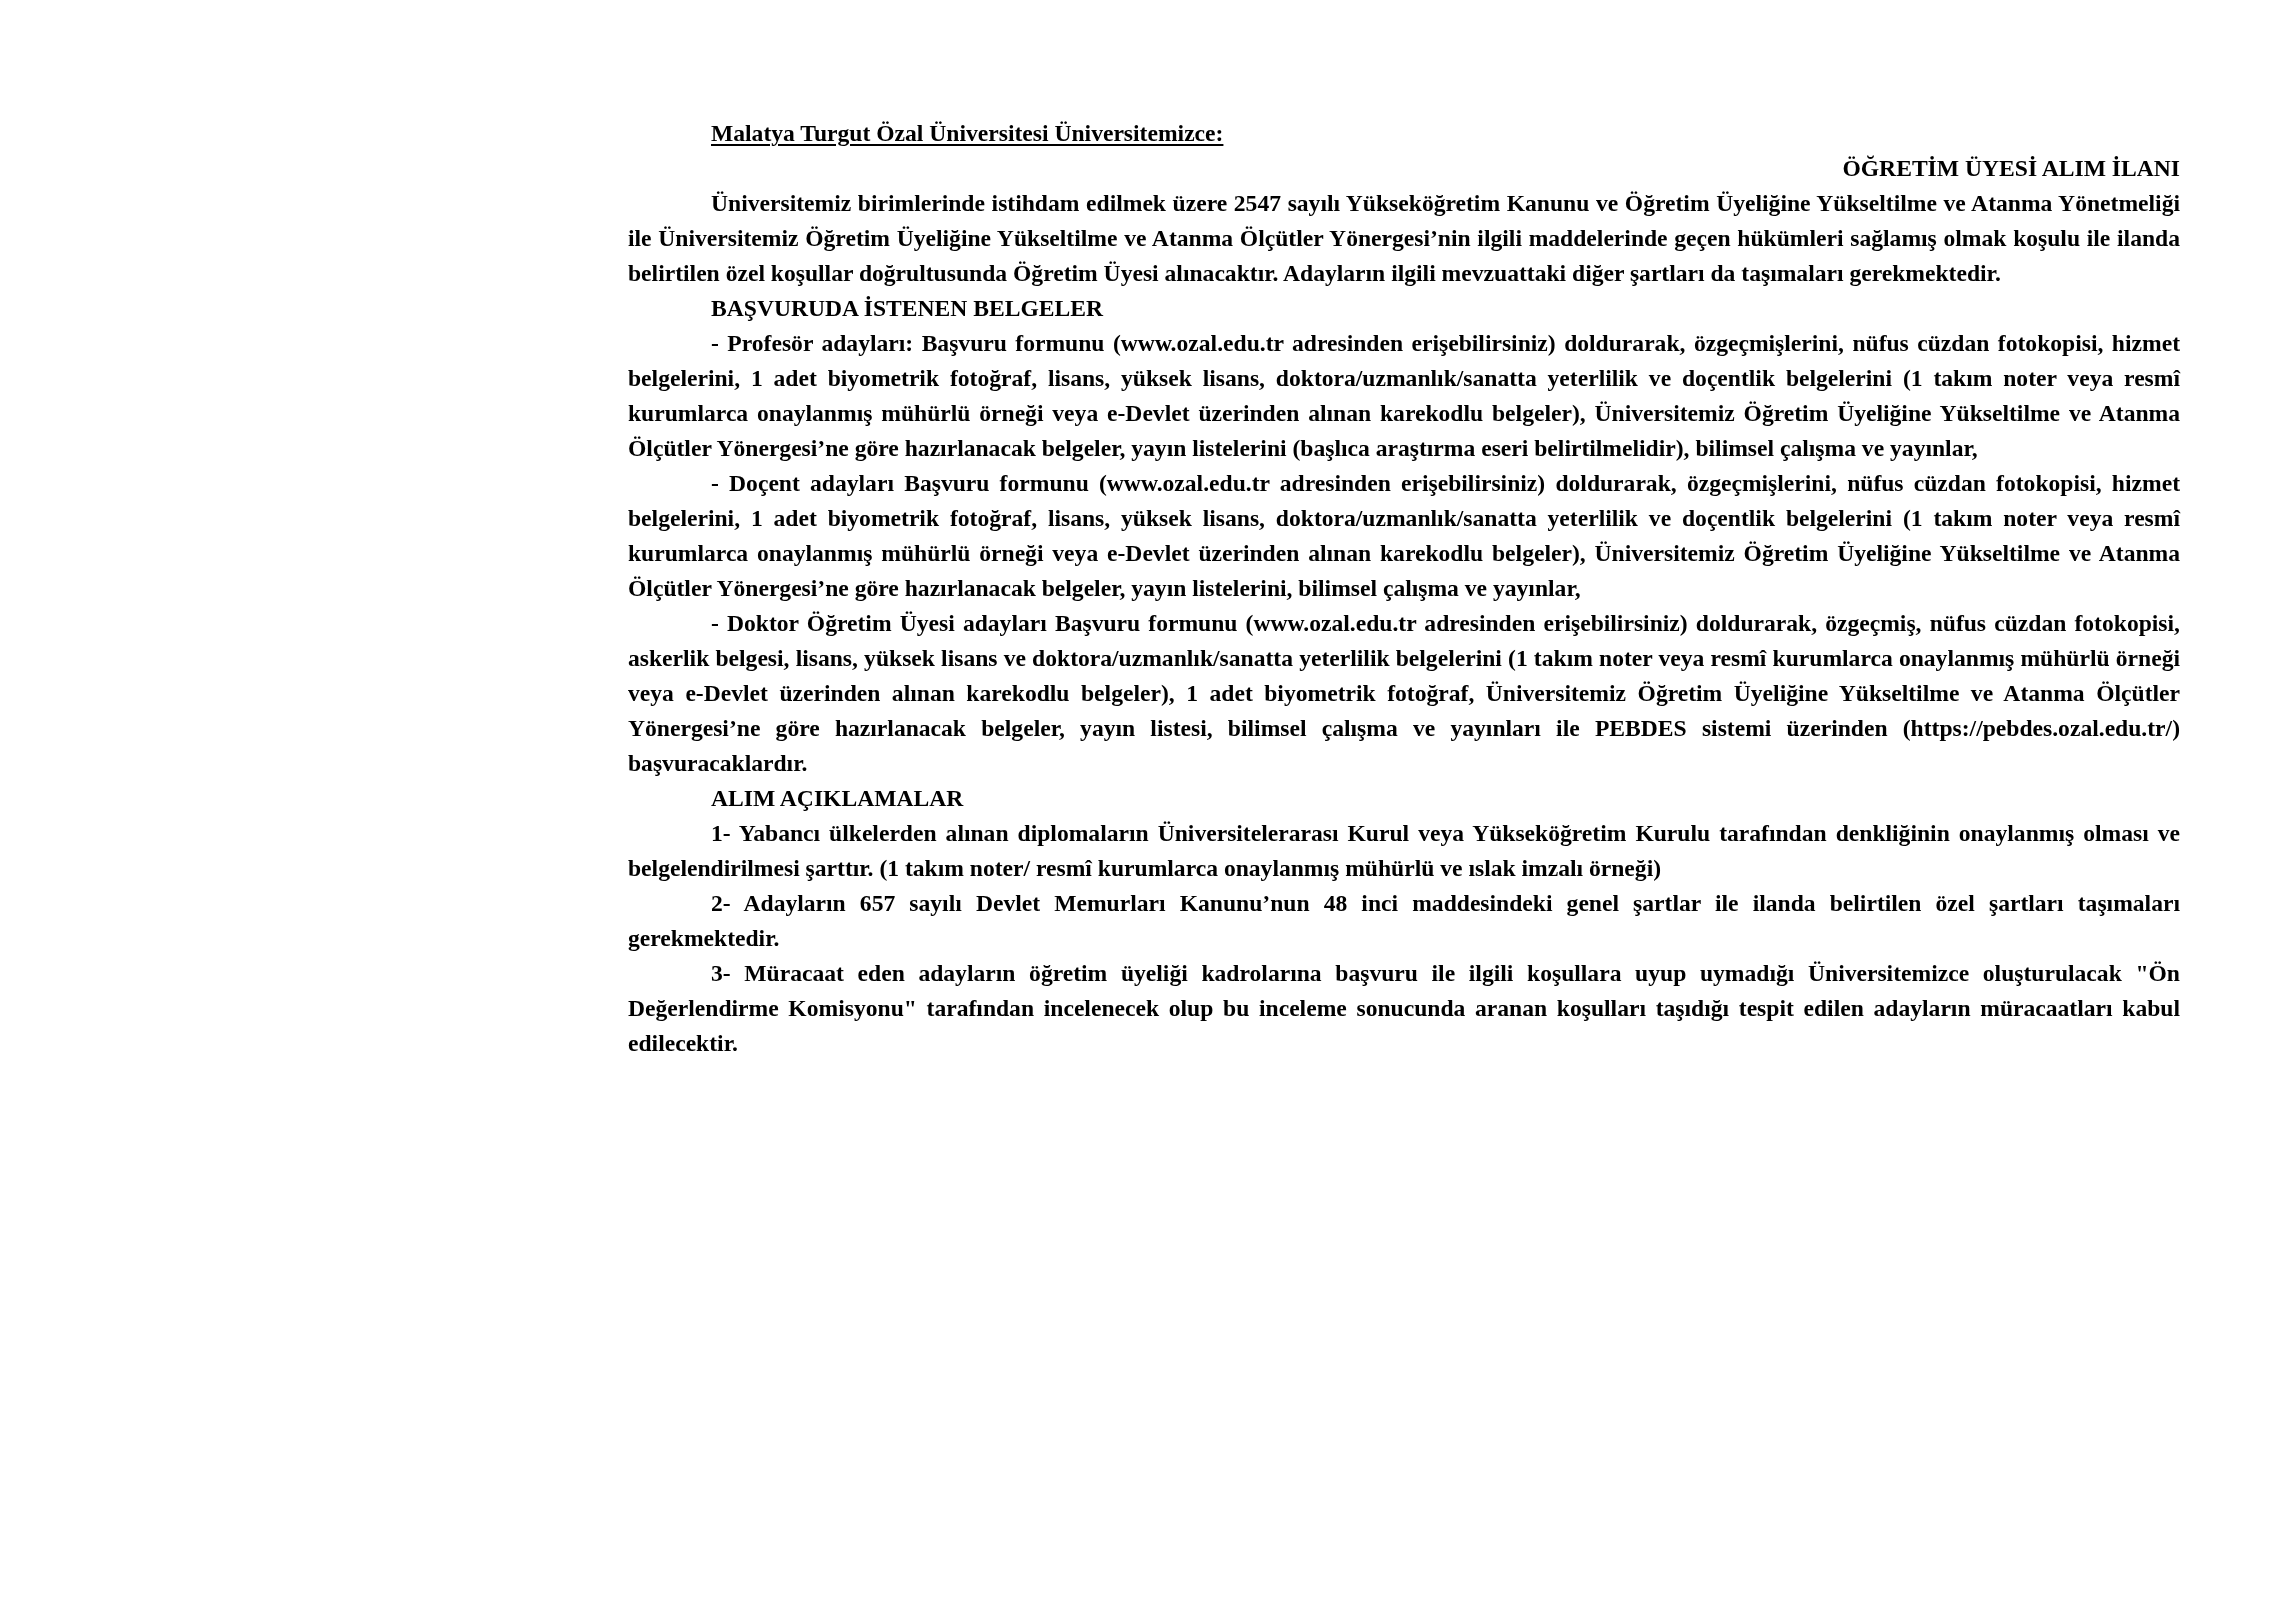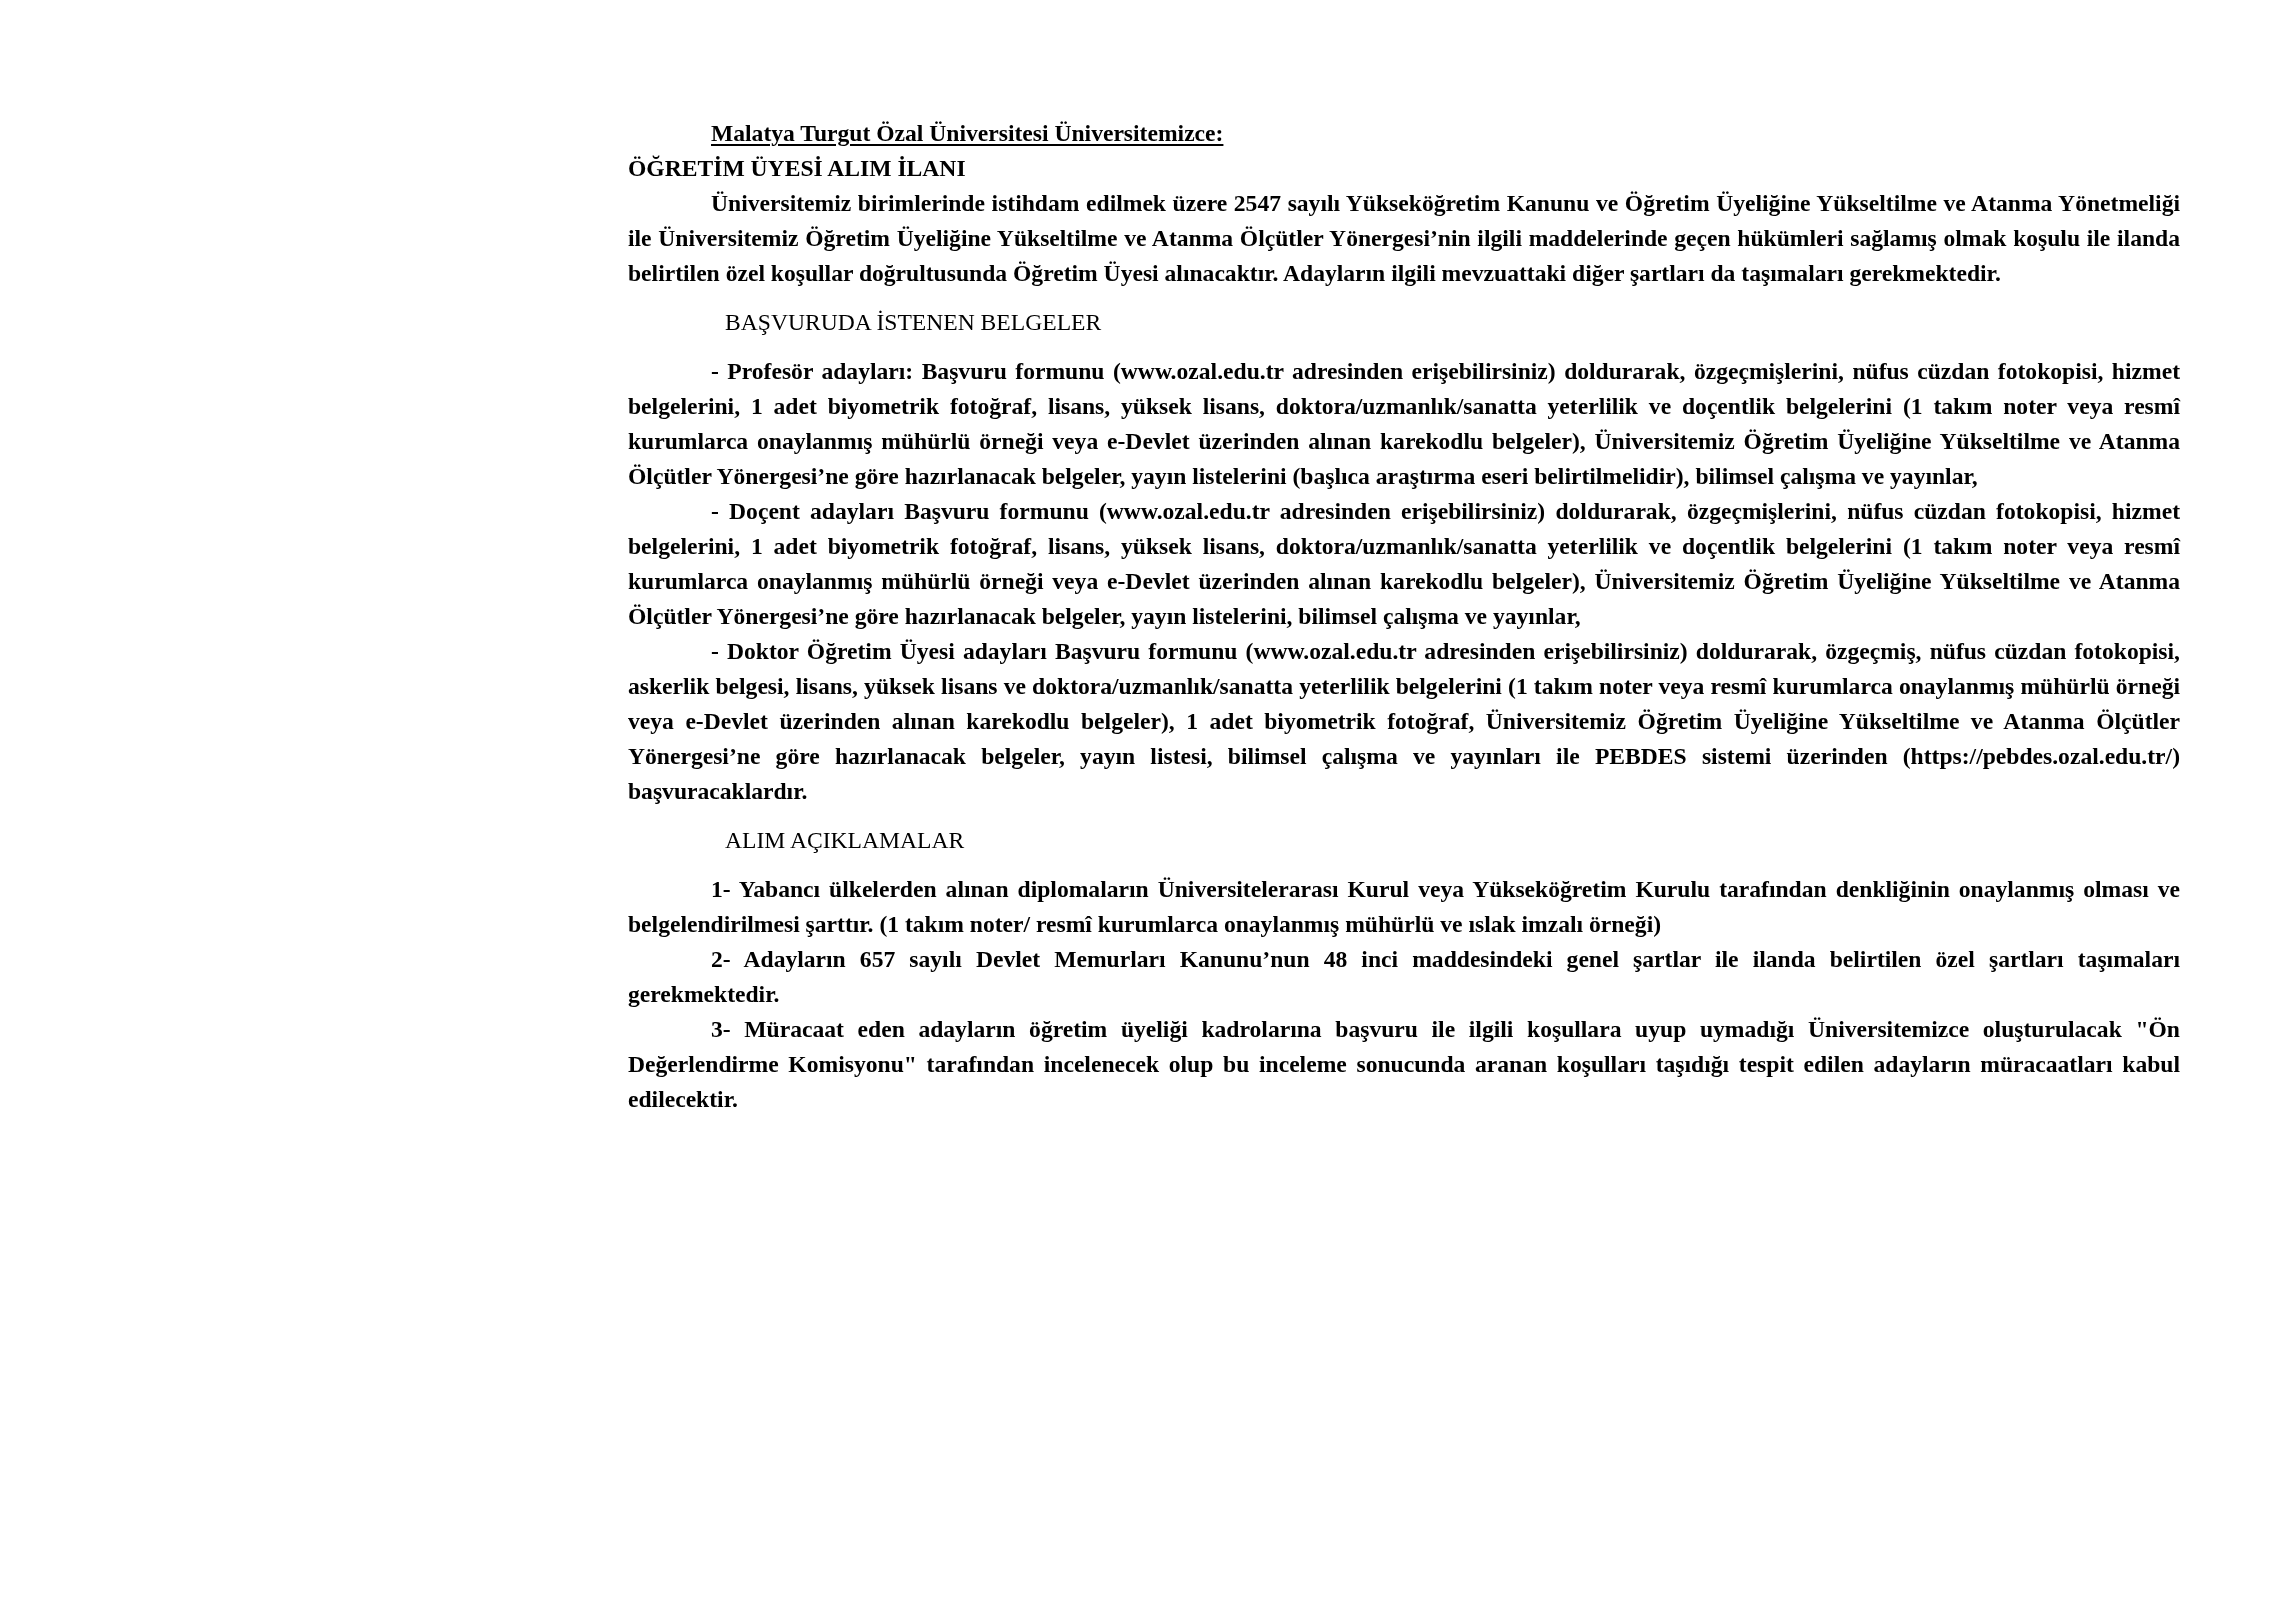--- a/index.html
+++ b/index.html
@@ -36,27 +36,27 @@
     .heading-org {
       margin: 0;
       text-indent: 83px;
       font-weight: bold;
       text-decoration: underline;
       text-decoration-thickness: 2px;
       text-underline-offset: 3.3px;
     }
     .heading-title {
       margin: 0;
-      text-align: left;
+      text-align: right;
       font-weight: bold;
     }
     .section-heading {
-      margin: 14px;
+      margin: 0;
       text-indent: 83px;
-      font-weight: normal;
+      font-weight: bold;
     }
   </style>
 </head>
 <body>
 
 <div class="page">
 
   <p class="heading-org">Malatya Turgut Özal Üniversitesi Üniversitemizce:</p>
 
   <p class="heading-title">ÖĞRETİM ÜYESİ ALIM İLANI</p>

